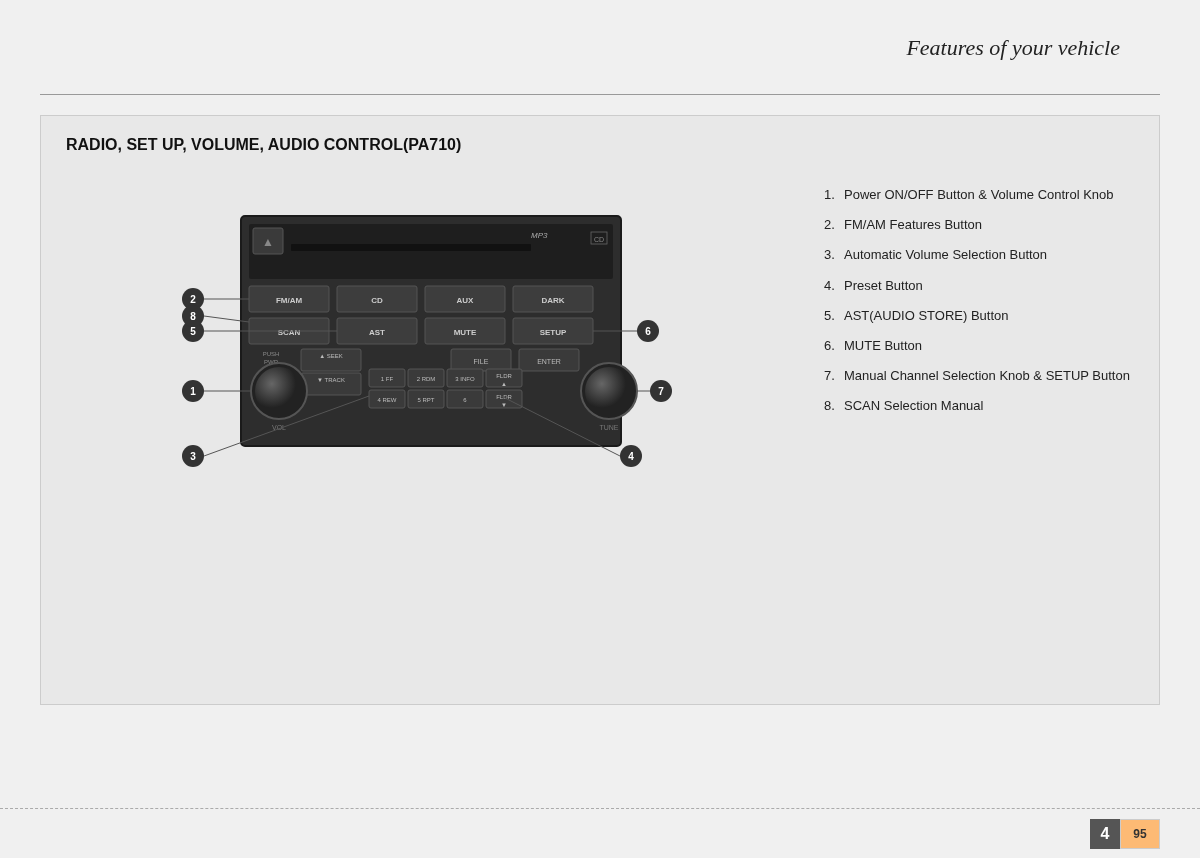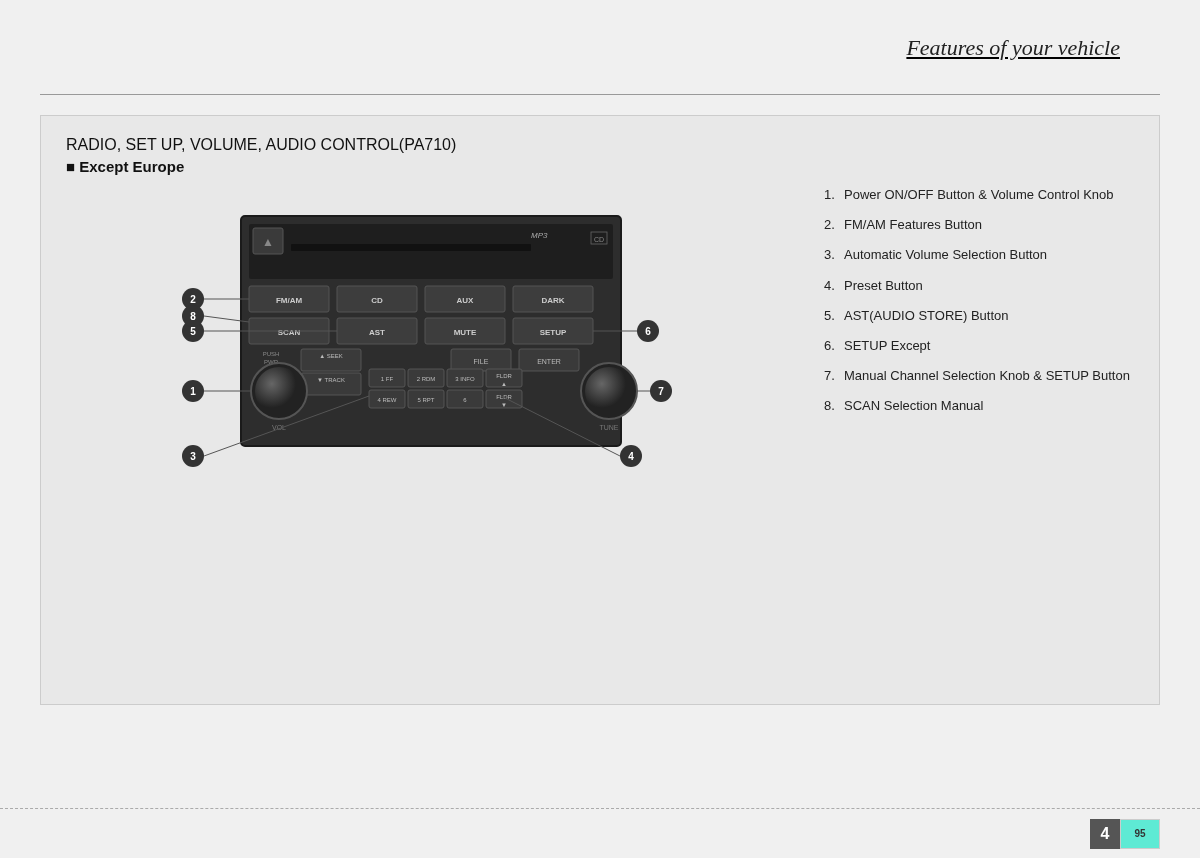--- a/index.html
+++ b/index.html
@@ -14,21 +14,20 @@
 
     
     .top-header {
       background: #f0f0f0;
       height: 95px;
       position: relative;
       display: flex;
       align-items: center;
       justify-content: flex-end;
       padding-right: 80px;
-      text-decoration: underline;
     }
     .top-header::after {
       content: '';
       position: absolute;
       bottom: 0;
       left: 40px;
       right: 40px;
       height: 1px;
       background: #999;
     }
@@ -49,23 +48,23 @@
     .content-box {
       border: 1px solid #ccc;
       background: #e8e8e8;
       padding: 20px 25px;
       height: 590px;
       position: relative;
     }
 
     .section-title {
       font-size: 16px;
-      font-weight: normal;
+      font-weight: bold;
       color: #111;
-      margin-bottom: 4px;
+      margin-bottom: 12px;
     }
     .section-subtitle {
       font-size: 15px;
       font-weight: bold;
       color: #111;
       margin-bottom: 20px;
     }
     .section-subtitle::before {
       content: '■ ';
     }
@@ -116,28 +115,28 @@
       color: white;
       width: 30px;
       height: 30px;
       display: flex;
       align-items: center;
       justify-content: center;
       font-size: 16px;
       font-weight: bold;
     }
     .page-num-right {
-      background: #5eead4;
+      background: #fdba74;
       color: #333;
       width: 40px;
       height: 30px;
       display: flex;
       align-items: center;
       justify-content: center;
-      font-size: 10px;
+      font-size: 12px;
       font-weight: bold;
       border: 1px solid #ccc;
       text-align: center;
     }
 
     
     .radio-svg-container {
       position: absolute;
       left: 100px;
       top: 70px;
@@ -149,21 +148,20 @@
 <body>
 
 <div class="top-header">
   <span class="page-title">Features of your vehicle</span>
 </div>
 
 <div class="main-content">
   <div class="content-box">
 
     <div class="section-title">RADIO, SET UP, VOLUME, AUDIO CONTROL(PA710)</div>
-    <div class="section-subtitle">Except Europe</div>
 
     <div class="radio-svg-container">
       <svg width="560" height="340" viewBox="0 0 560 340">
 
         <rect x="0" y="0" width="560" height="340" fill="#e8e8e8"></rect>
 
         <rect x="100" y="30" width="380" height="230" rx="4" fill="#2d2d2d" stroke="#1a1a1a" stroke-width="2"></rect>
 
         <rect x="108" y="38" width="364" height="55" rx="2" fill="#1e1e1e"></rect>
 
@@ -305,21 +303,21 @@
       <div class="feature-item">
         <span class="feature-num">4.</span>
         <span class="feature-text">Preset Button</span>
       </div>
       <div class="feature-item">
         <span class="feature-num">5.</span>
         <span class="feature-text">AST(AUDIO STORE) Button</span>
       </div>
       <div class="feature-item">
         <span class="feature-num">6.</span>
-        <span class="feature-text">SETUP Except</span>
+        <span class="feature-text">MUTE Button</span>
       </div>
       <div class="feature-item">
         <span class="feature-num">7.</span>
         <span class="feature-text">Manual Channel Selection Knob &amp; SETUP Button</span>
       </div>
       <div class="feature-item">
         <span class="feature-num">8.</span>
         <span class="feature-text">SCAN Selection Manual</span>
       </div>
     </div>

